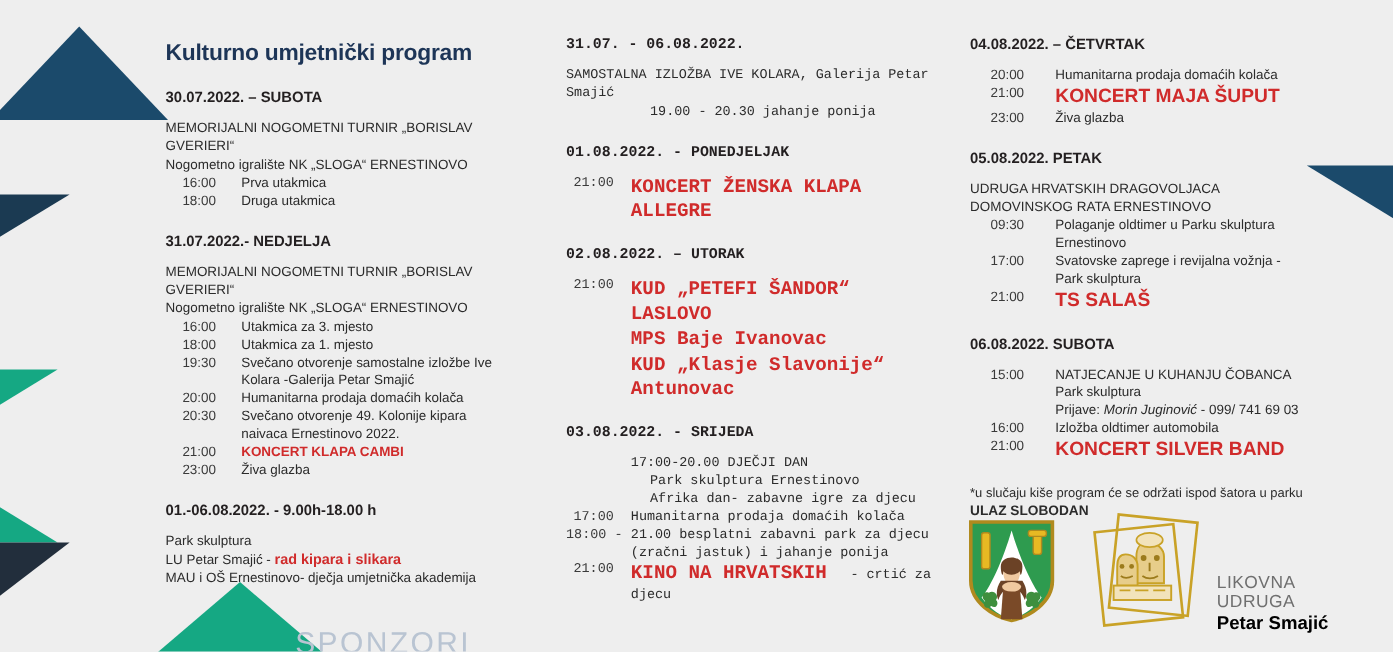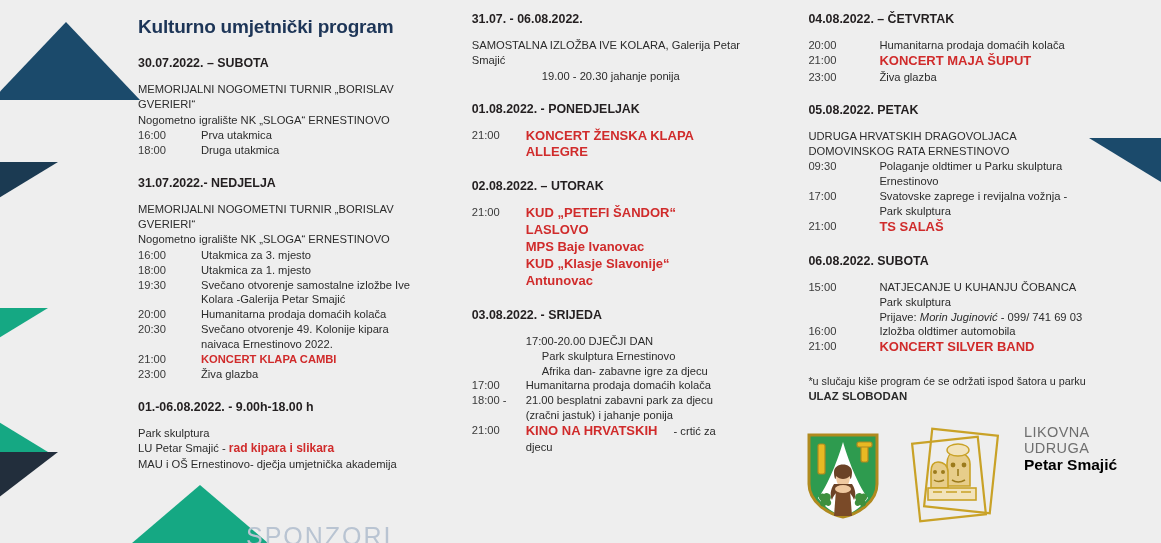--- a/index.html
+++ b/index.html
@@ -30,54 +30,54 @@
     border-left:82px solid transparent;border-right:82px solid transparent;
     border-bottom:70px solid #15a883;}
   #tri-right-blue{right:-46px;top:138px;
     border-top:72px solid #1b4a6b;border-left:118px solid transparent;}
 
   .sponzori{position:absolute;left:246px;top:522px;
     font-size:25px;letter-spacing:2px;color:#b9c4d2;font-weight:400;}
 
   
   .cols{position:absolute;left:0;top:0;right:0;bottom:0;
-        display:flex;gap:0;padding:12px 14px 0 138px;box-sizing:border-box;}
+        display:flex;gap:0;padding:30px 14px 0 138px;box-sizing:border-box;}
   .col{width:335px;box-sizing:border-box;padding-right:18px;}
-  .col.c2{width:338px;}
+  .col.c2{width:338px;font-family:Liberation Mono, monospace;}
   .col.c3{width:340px;padding-right:4px;}
 
   .title{
     font-size:19px;font-weight:bold;color:#1d3557;
     margin:4px 0 18px 0;letter-spacing:-0.2px;
   }
 
   .daytitle{font-size:12.4px;font-weight:bold;color:#231f20;margin:0 0 12px 0;}
   .block{margin:0 0 18px 0;}
   .lead{font-size:11.2px;line-height:1.28;margin:0 0 1px 0;color:#2b2b2b;}
 
   
   .row{display:flex;font-size:11.2px;line-height:1.33;margin:0;}
-  .row .t{flex:0 0 auto;text-align:left;color:#3a3a3a;white-space:nowrap;}
+  .row .t{flex:0 0 auto;text-align:center;color:#3a3a3a;white-space:nowrap;}
   .row .d{flex:1 1 auto;color:#2b2b2b;}
   .c1 .row .t{width:56px;padding-right:7px;}
   .c1 .row .d{padding-left:0;}
   .c2 .row .t{width:46px;padding-right:8px;}
   .c3 .row .t{width:62px;padding-right:9px;}
 
   .red{color:#d02b2b;font-weight:bold;margin-top:32px;}
-  .red-lg{color:#d02b2b;font-weight:bold;font-size:13px;line-height:1.3;}
+  .red-lg{color:#d02b2b;font-weight:bold;font-size:16px;line-height:1.3;}
   .plain{color:#2b2b2b;font-weight:normal;margin-left:13px;}
 
   .note{font-size:10.8px;line-height:1.35;margin-top:14px;color:#2b2b2b;}
   .note b{font-size:11.4px;}
 
   
   .logos{position:absolute;left:806px;top:424px;display:flex;align-items:center;gap:22px;}
   .crest{width:74px;height:88px;}
-  .ls{display:flex;align-items:flex-start;gap:18px;}
+  .ls{display:flex;align-items:flex-end;gap:8px;}
   .lsicon{width:104px;height:104px;}
   .lstext{line-height:1.12;}
   .lstext .l1,.lstext .l2{font-size:14.5px;color:#6f6f6f;letter-spacing:.4px;}
   .lstext .l3{font-size:15.5px;color:#000000;font-weight:bold;}
 </style>
 </head>
 <body>
 
 <div class="poster">
 

